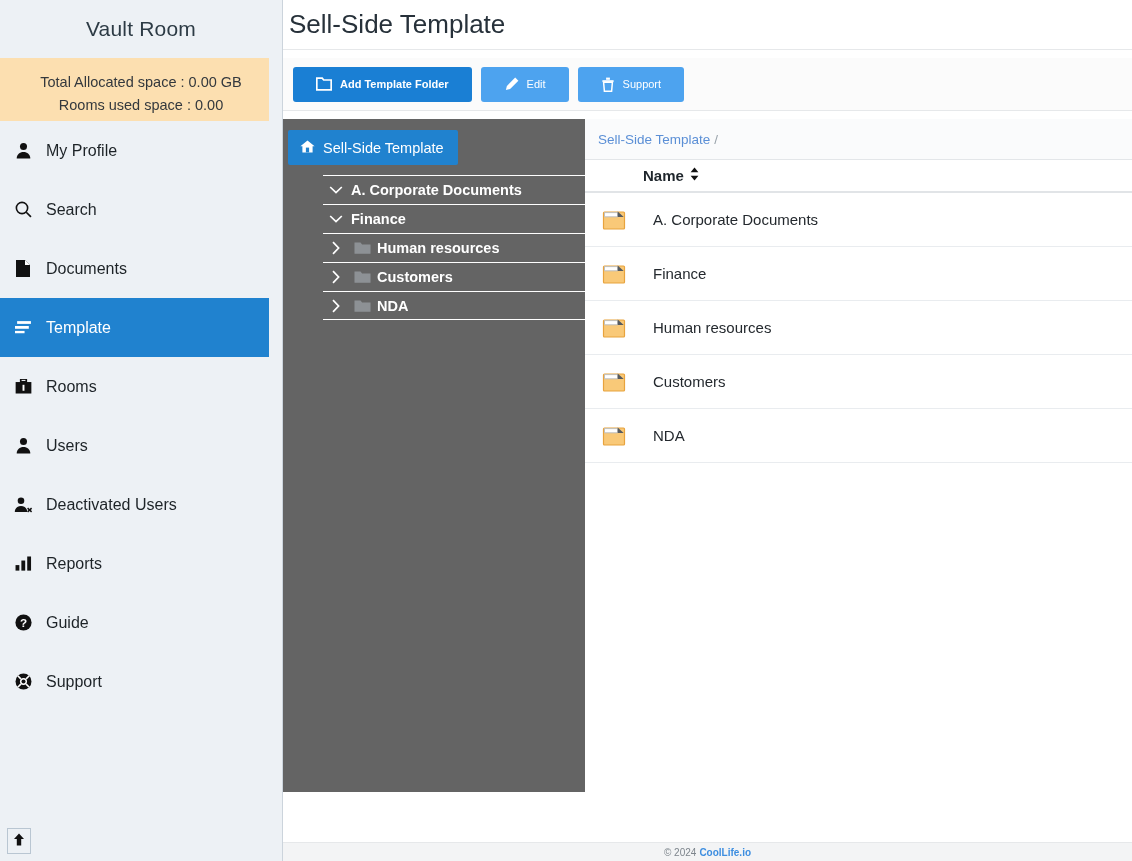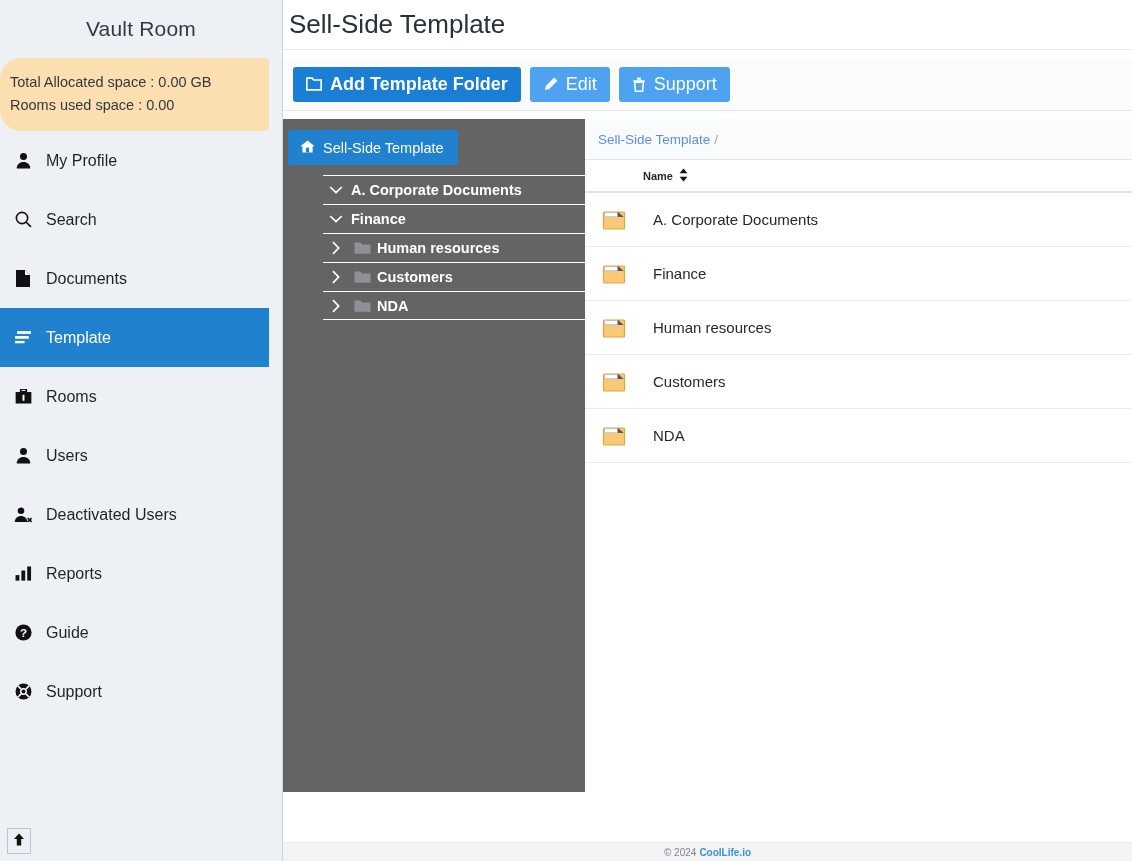--- a/index.html
+++ b/index.html
@@ -25,22 +25,23 @@
     background: #edf1f5;
   }
   .brand {
     height: 58px;
     display: flex; align-items: center; justify-content: center;
     background: #edf1f5;
     font-size: 21px; color: #2d3b45; letter-spacing: .2px;
   }
   .storage {
     background: #fcdfb0;
-    padding: 13px 10px 14px;
-    font-size: 14.5px; color: #33383d; line-height: 1.6; border-radius: 21px;
+    padding: 13px 10px 4px;
+    text-align: center;
+    font-size: 14.5px; color: #33383d; line-height: 1.6;
   }
   .nav { padding-top: 0px; }
   .nav-item {
     display: flex; align-items: center;
     height: 59px;
     padding-left: 8px;
     cursor: pointer;
     color: #1d2327;
     font-size: 16px;
   }
@@ -82,23 +83,23 @@
 
   .toolbar {
     height: 53px;
     display: flex; align-items: center; gap: 9px;
     padding-left: 10px;
     background: #fbfbfb;
     border-bottom: 1px solid #e6e8ea;
   }
   .btn {
     display: inline-flex; align-items: center; gap: 8px;
-    height: 35px; padding: 0 13px;
+    height: 35px; padding: 0 23px;
     border: none; border-radius: 3px;
-    color: #fff; font-size: 18px; font-weight: 700;
+    color: #fff; font-size: 11px; font-weight: 700;
     cursor: pointer;
     font-family: "Liberation Sans", sans-serif;
   }
   .btn-primary { background: #1a7fd4; }
   .btn-light { background: #4da3ef; font-weight: 400; }
   .btn svg { display: block; }
 
   .body-row { flex: 1; display: flex; min-height: 0; }
 
   
@@ -149,21 +150,21 @@
   }
   .crumb-link { color: #5b8fd6; cursor: pointer; }
   .crumb-sep { color: #9aa3ab; padding: 0 4px; }
   .files-head {
     height: 33px; display: flex; align-items: center;
     padding-left: 58px;
     border-bottom: 2px solid #e1e4e7;
   }
   .col-name {
     display: inline-flex; align-items: center; gap: 6px;
-    font-size: 11px; font-weight: 700; color: #1f262c;
+    font-size: 15px; font-weight: 700; color: #1f262c;
     cursor: pointer;
   }
   .file-row {
     display: flex; align-items: center;
     height: 54px;
     border-bottom: 1px solid #e9ecef;
     cursor: pointer;
   }
   .file-ico {
     width: 58px; flex: 0 0 58px;

